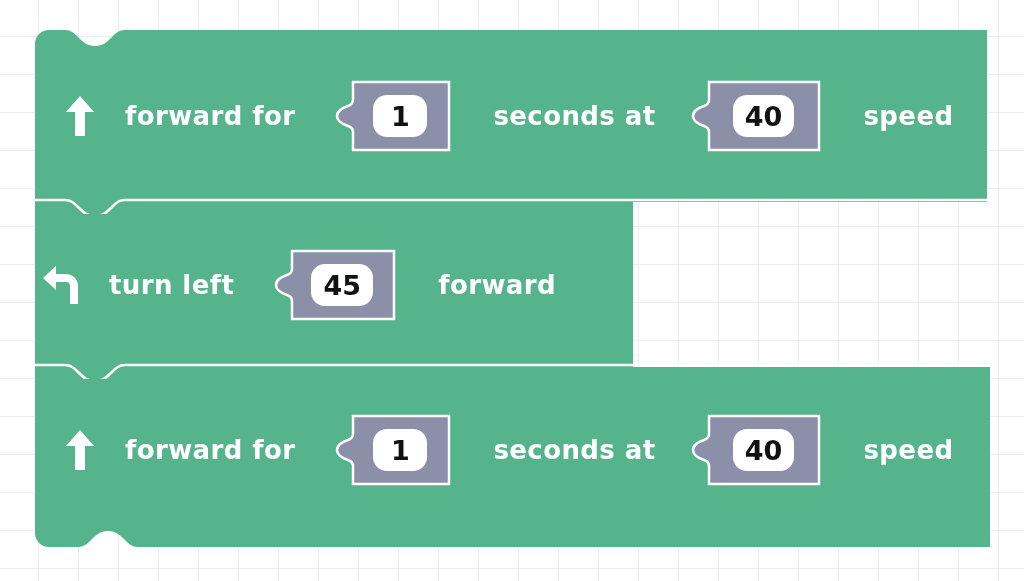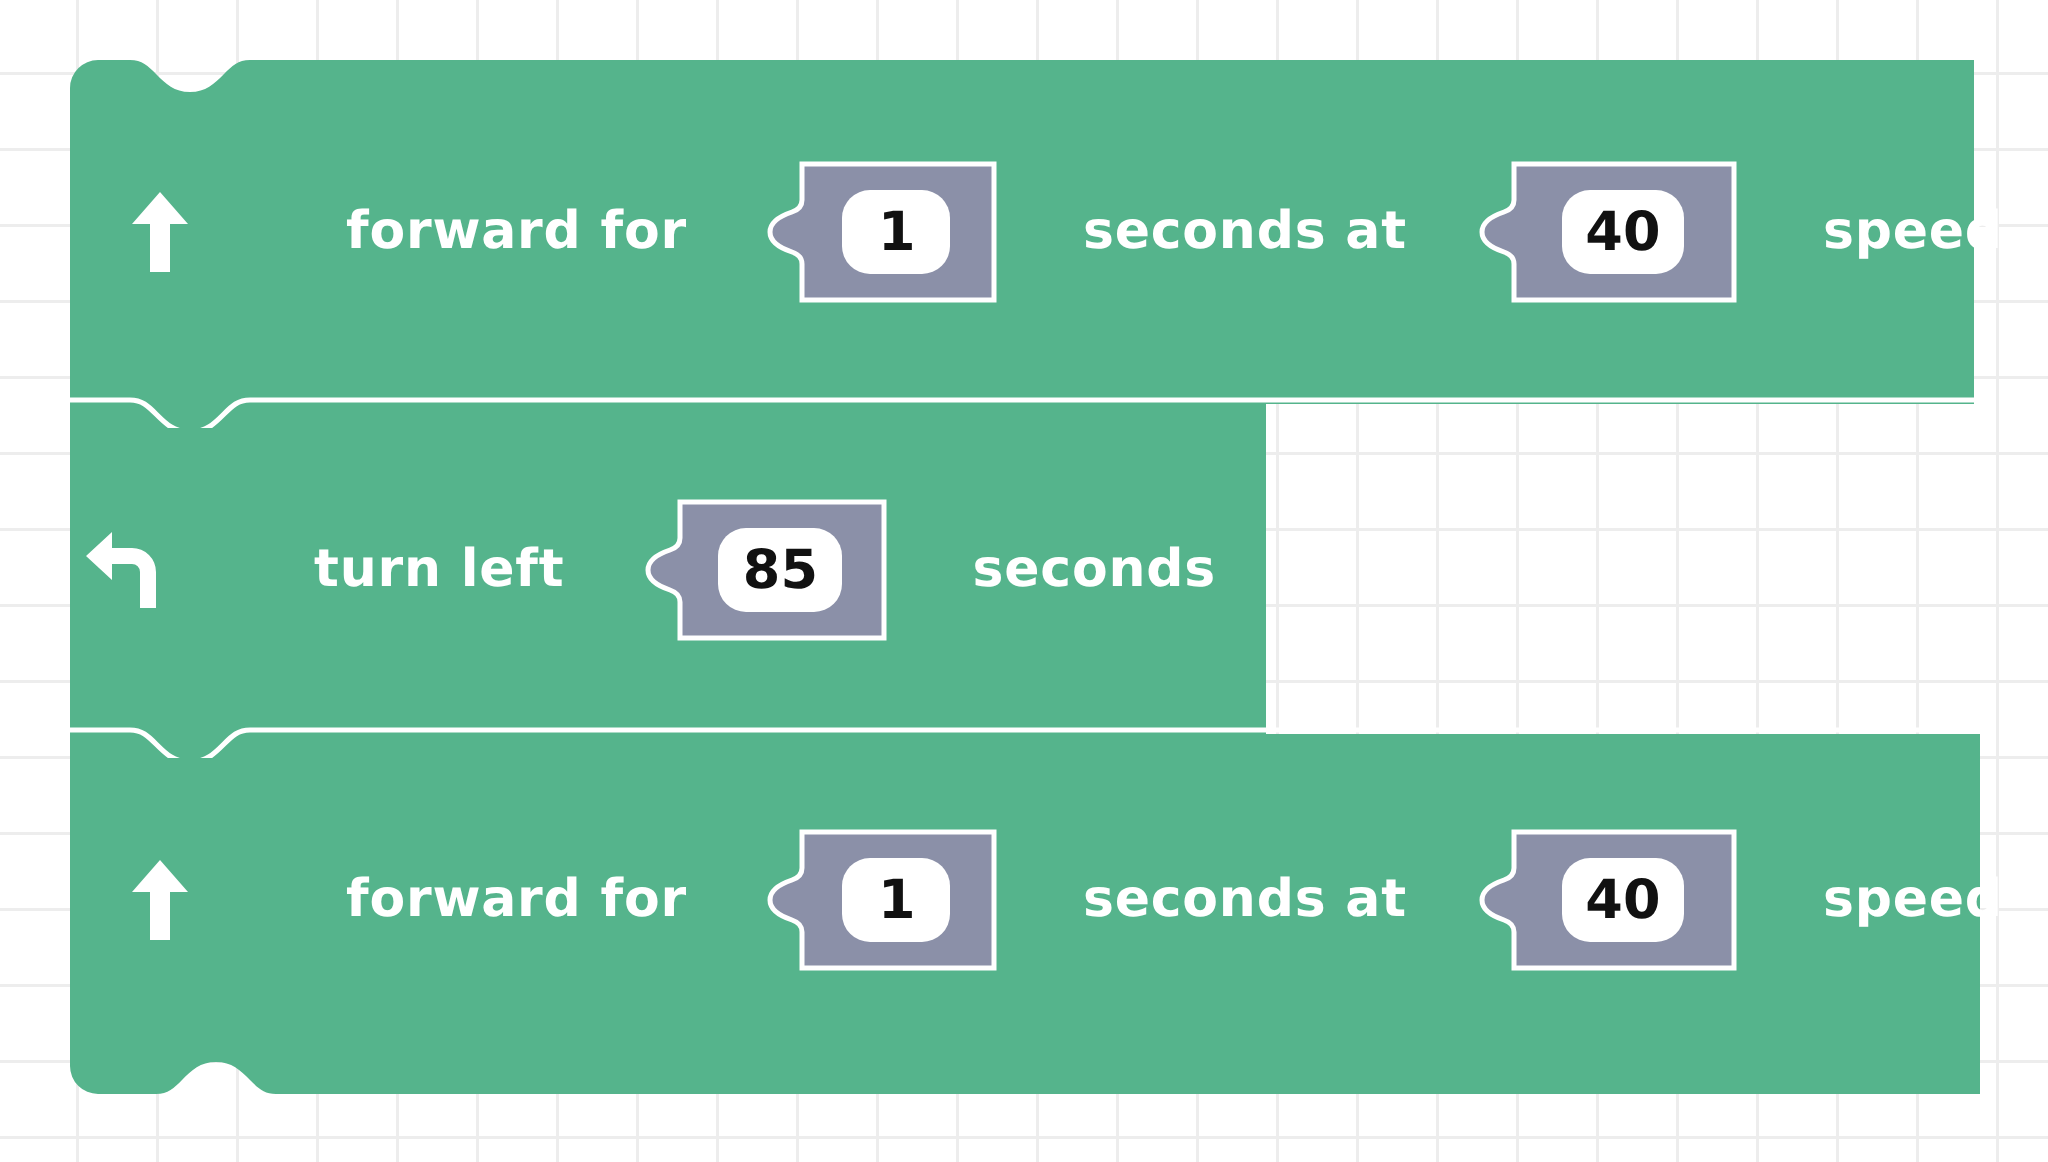--- a/index.html
+++ b/index.html
@@ -58,21 +58,20 @@
     width:46px;height:46px;
   }
   .lbl{
     flex:0 0 auto;
     color:#ffffff;
     font-size:26px;
     font-weight:700;
     letter-spacing:0.4px;
     white-space:nowrap;
     line-height:1;
-    margin-left:48px;
   }
   
   .slot{
     position:relative;
     flex:0 0 auto;
     display:flex;
     align-items:center;
     justify-content:center;
     height:72px;
   }
@@ -181,24 +180,24 @@
       <span class="lbl">turn  left</span>
 
       <div class="slot" style="width:122px;margin-left:40px;">
         <svg class="slot-shape" viewBox="0 0 122 72" preserveAspectRatio="none">
           <path d="M18,2 L120,2 L120,70 L18,70 L18,52
                    c0,-3 -2,-5 -5,-6
                    c-6,-2 -11,-5 -11,-10
                    c0,-5 5,-8 11,-10
                    c3,-1 5,-3 5,-6 Z" fill="#8b90a8" stroke="#ffffff" stroke-width="2.5"></path>
         </svg>
-        <span class="slot-field">85</span>
-      </div>
-
-      <span class="lbl" style="margin-left:42px;">seconds</span>
+        <span class="slot-field">45</span>
+      </div>
+
+      <span class="lbl" style="margin-left:42px;">forward</span>
     </div>
   </div>
 
   <svg class="seam" style="left:35px;top:359px;width:955px;height:20px;" viewBox="0 0 955 20" preserveAspectRatio="none">
     <path d="M0,6 L30,6 c6,0 9,3 13,7 c5,5 9,9 17,9 c8,0 12,-4 17,-9
              c4,-4 7,-7 13,-7 L955,6" fill="none" stroke="#ffffff" stroke-width="2.6"></path>
   </svg>
 
   <div class="block" id="b3" style="left:35px;top:367px;width:955px;height:180px;">
 

